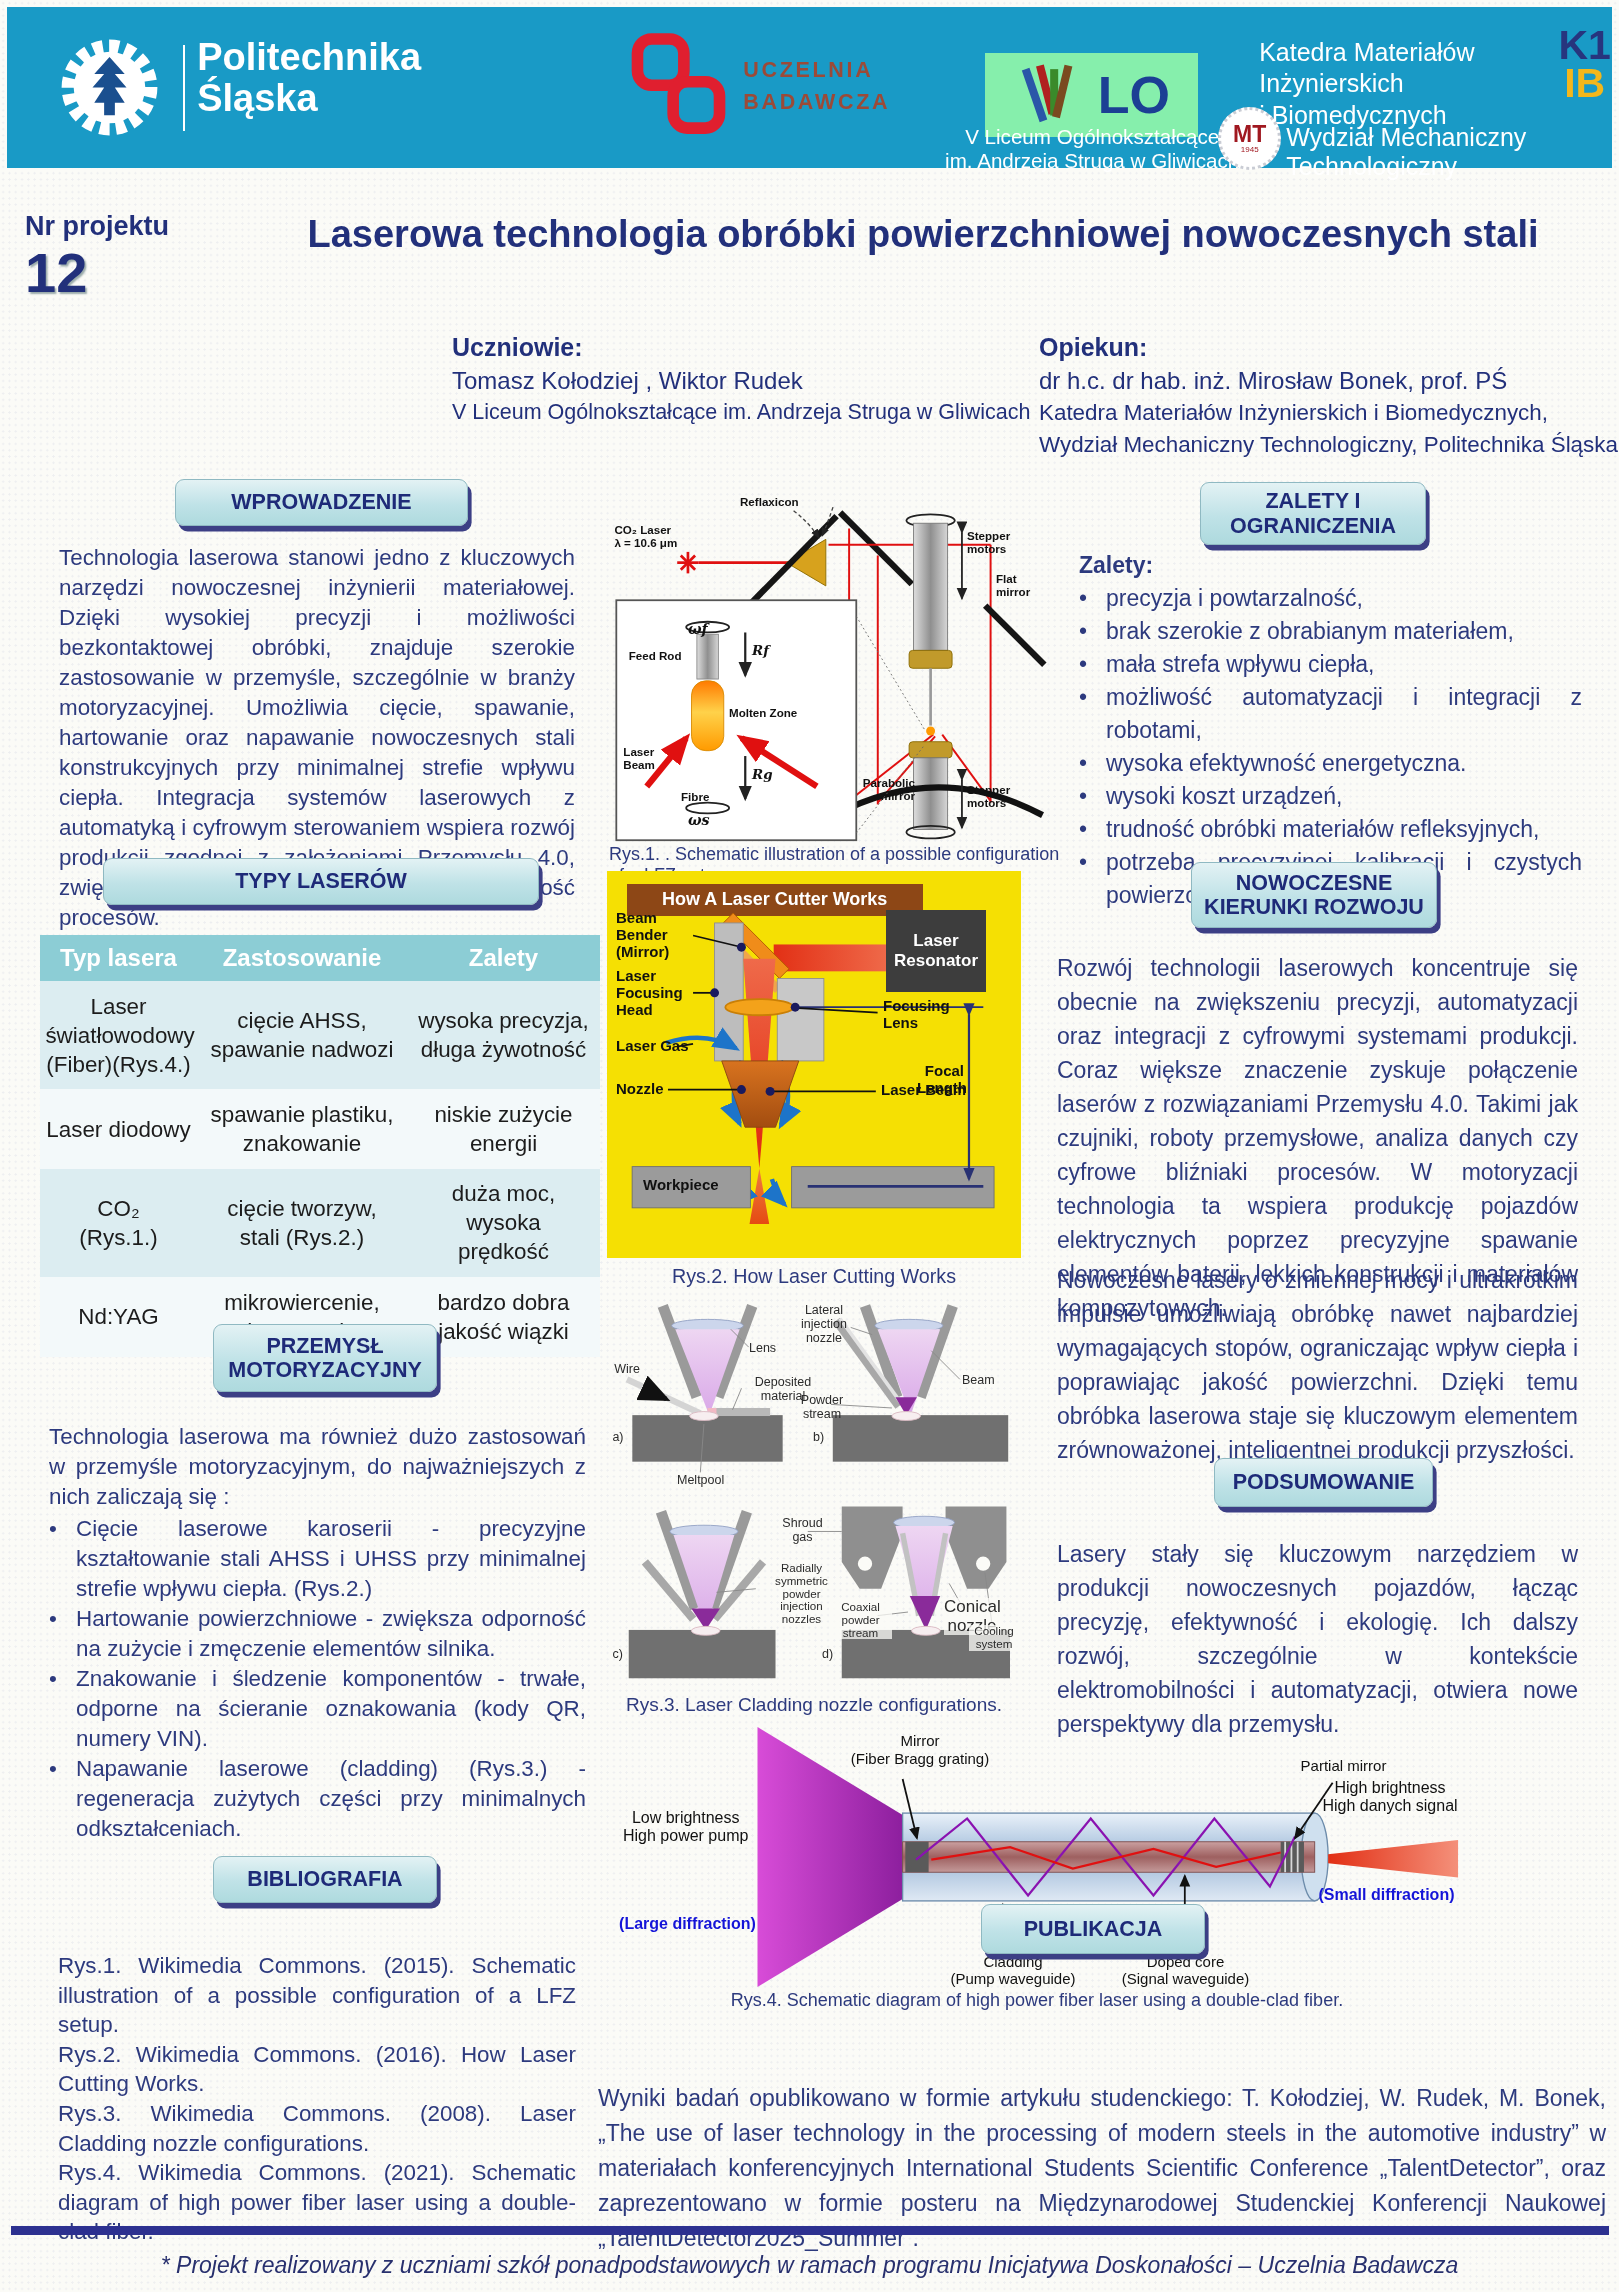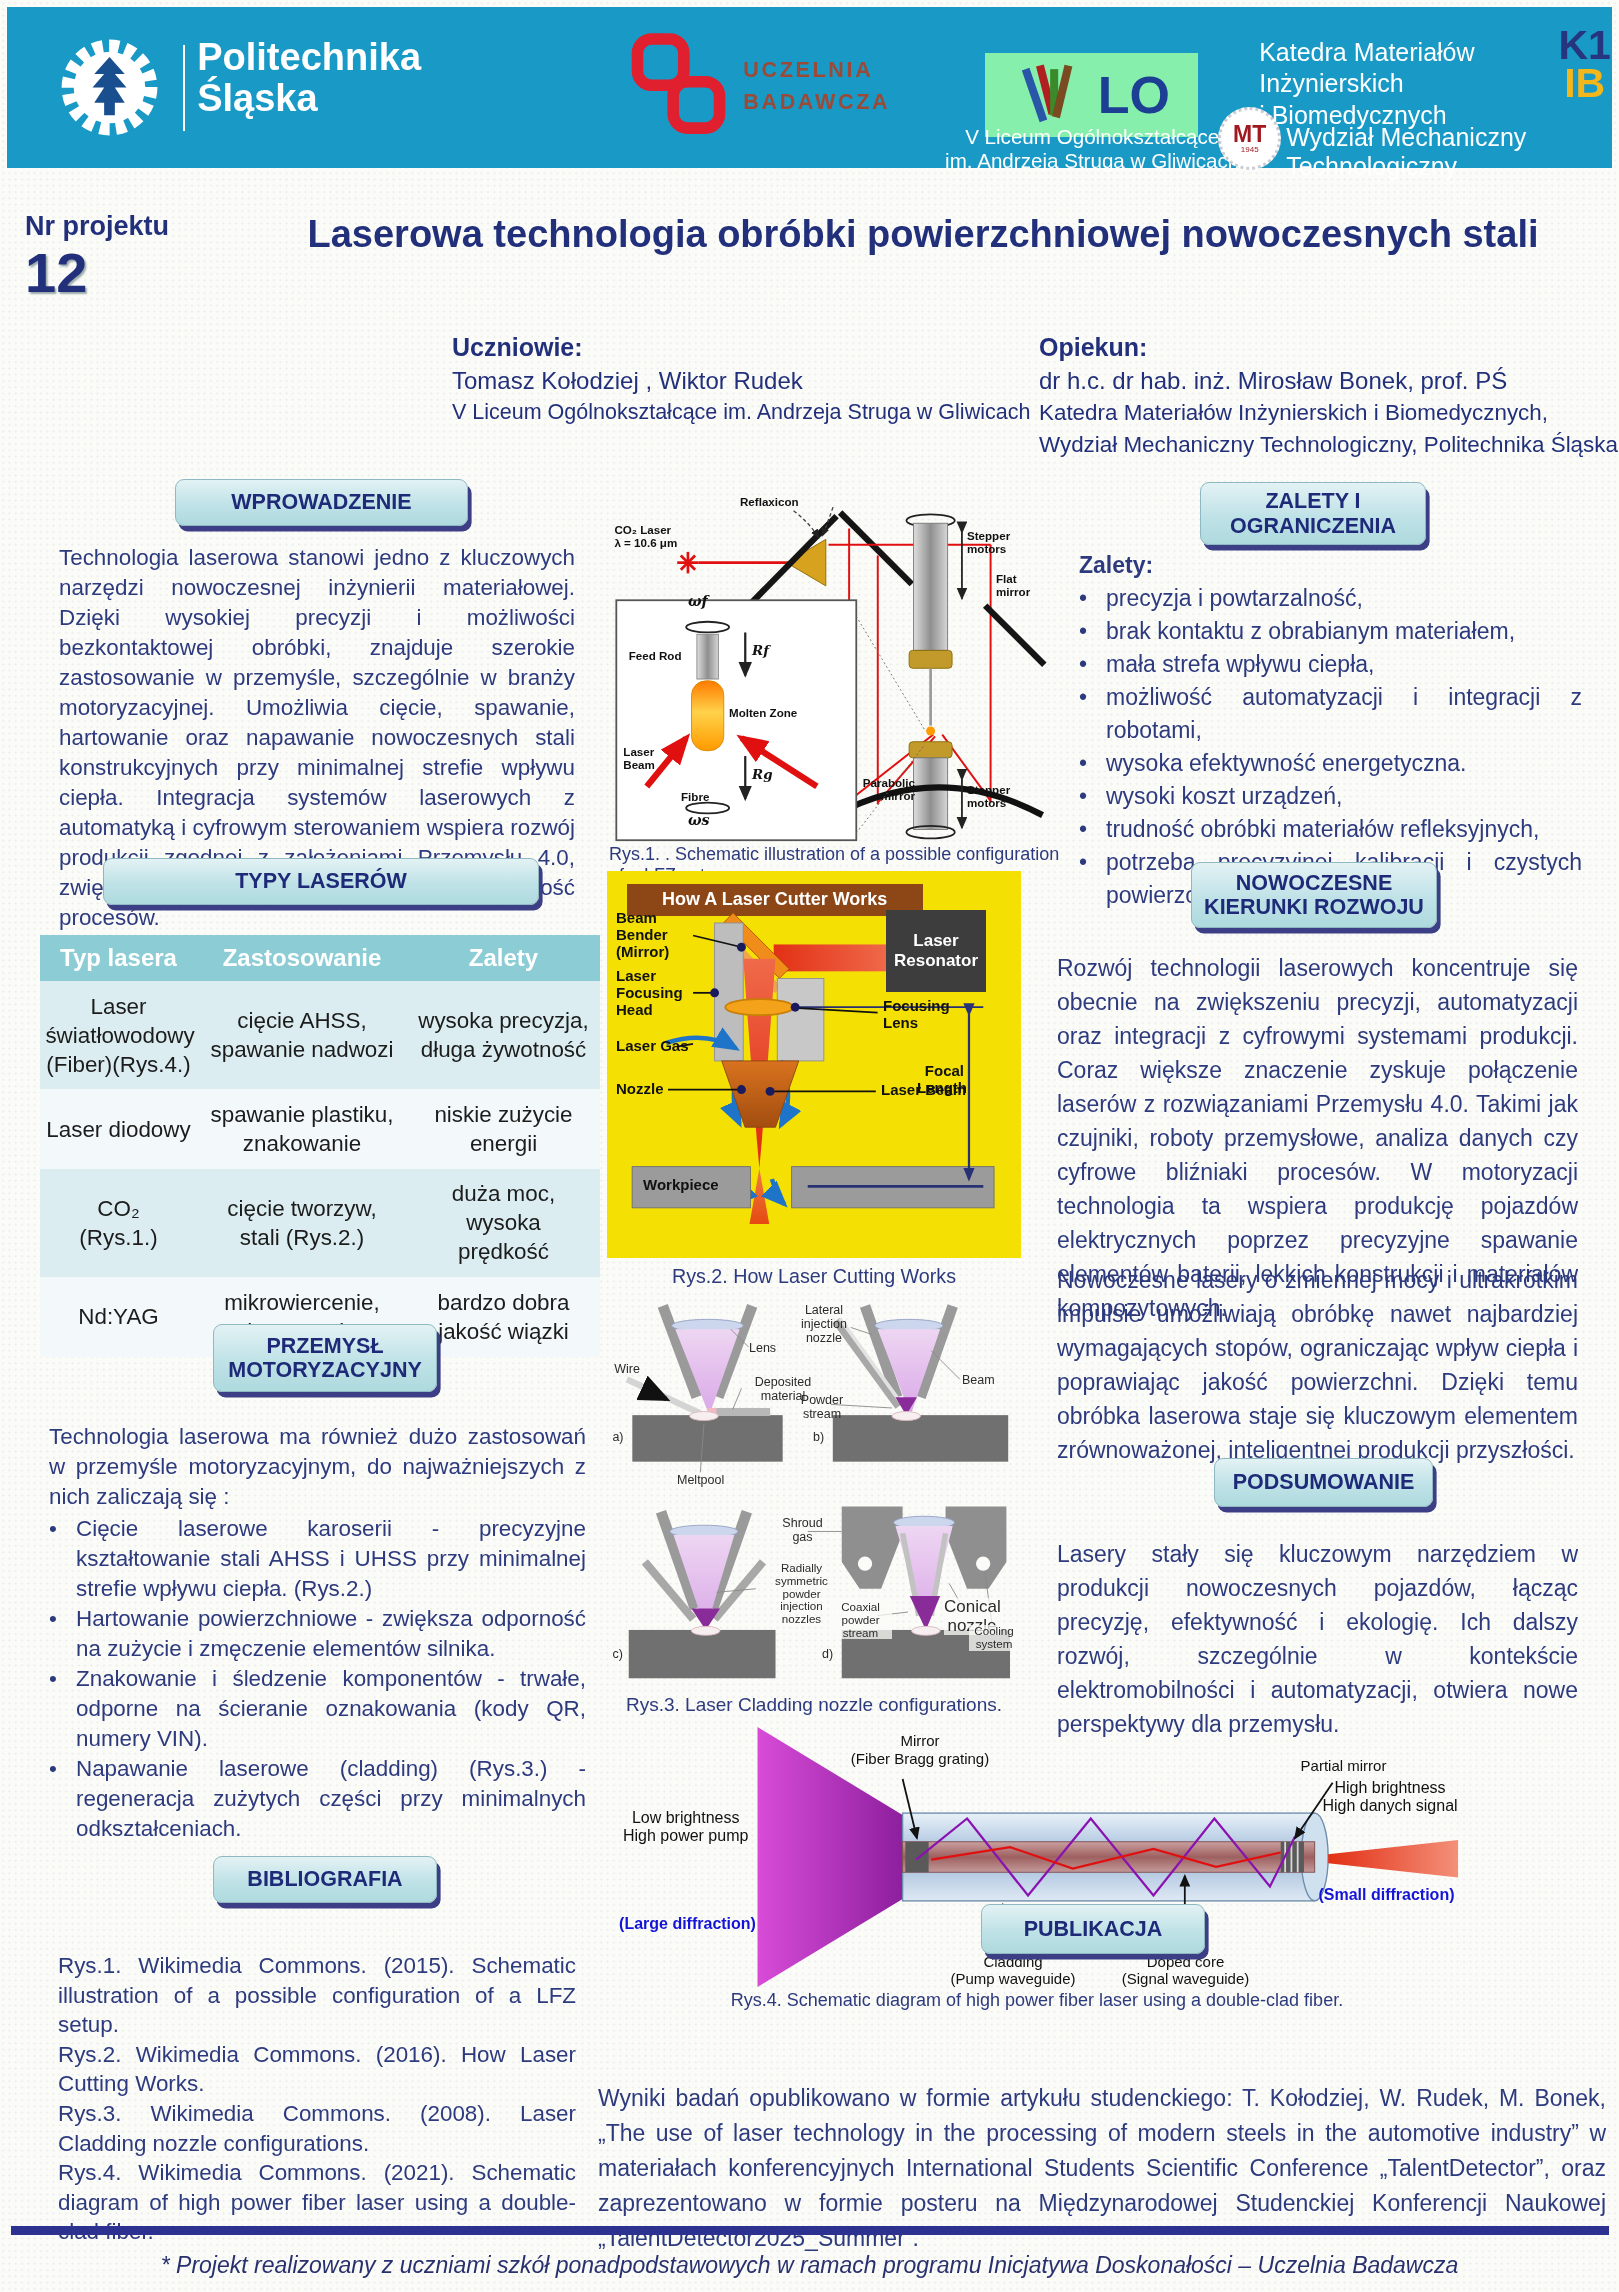--- a/index.html
+++ b/index.html
@@ -268,21 +268,21 @@
 mirror</div>
     <div class="lbl pre" style="left:358px;top:292px;">Stepper
 motors</div>
     <div class="lbl" style="left:19.7px;top:158px;">Feed Rod</div>
     <div class="lbl" style="left:120px;top:215px;">Molten Zone</div>
     <div class="lbl pre" style="left:14.3px;top:254px;">Laser
 Beam</div>
     <div class="lbl" style="left:72px;top:299px;">Fibre</div>
     <div class="lbl mathlbl" style="left:143px;top:152px;font-size:13.4px;">Rf</div>
     <div class="lbl mathlbl" style="left:143px;top:276px;font-size:13.4px;">Rg</div>
-    <div class="lbl mathlbl" style="left:79px;top:102px;font-size:14.3px;">ωf</div>
+    <div class="lbl mathlbl" style="left:79px;top:130px;font-size:14.3px;">ωf</div>
     <div class="lbl mathlbl" style="left:79px;top:321px;font-size:14.3px;">ωs</div>
   </div>
   <div class="abs cap" style="left:609px;top:844px;width:466px;">Rys.1. . Schematic illustration of a possible configuration of a LFZ setup.</div>
 
   <div class="abs" style="left:607px;top:871px;width:414px;height:387px;background:#f5e003;">
     <div class="abs" style="left:19.7px;top:12.5px;width:296px;height:32px;background:#8d4716;display:flex;align-items:center;justify-content:center;">
       <span style="color:#fff;font-weight:bold;font-size:18px;">How A Laser Cutter Works</span>
     </div>
     <svg class="abs" style="left:0;top:0;" width="414" height="387" viewBox="0 0 462 432">
       <defs>
@@ -551,21 +551,21 @@
   </div>
   <div class="abs" style="left:1079px;top:548px;width:503px;">
     <div class="rbody" style="font-weight:bold;">Zalety:</div>
     <ul class="blist rbody" style="line-height:33px;">
       <li>
           <span class="dot">•</span>
           <span class="txt">precyzja i powtarzalność,</span>
         </li>
       <li>
           <span class="dot">•</span>
-          <span class="txt">brak kontaktu z obrabianym materiałem,</span>
+          <span class="txt">brak szerokie z obrabianym materiałem,</span>
         </li>
       <li>
           <span class="dot">•</span>
           <span class="txt">mała strefa wpływu ciepła,</span>
         </li>
       <li>
           <span class="dot">•</span>
           <span class="txt">możliwość automatyzacji i integracji z robotami,</span>
         </li>
       <li>

